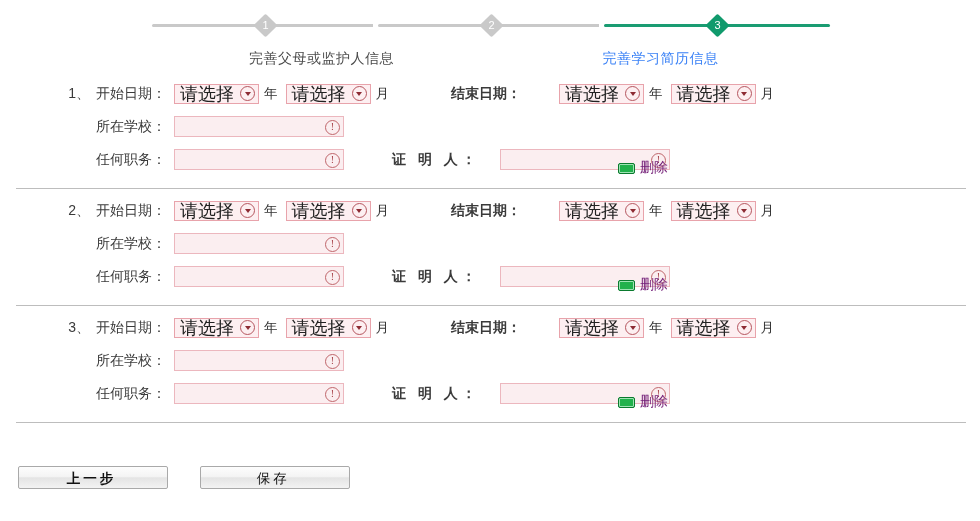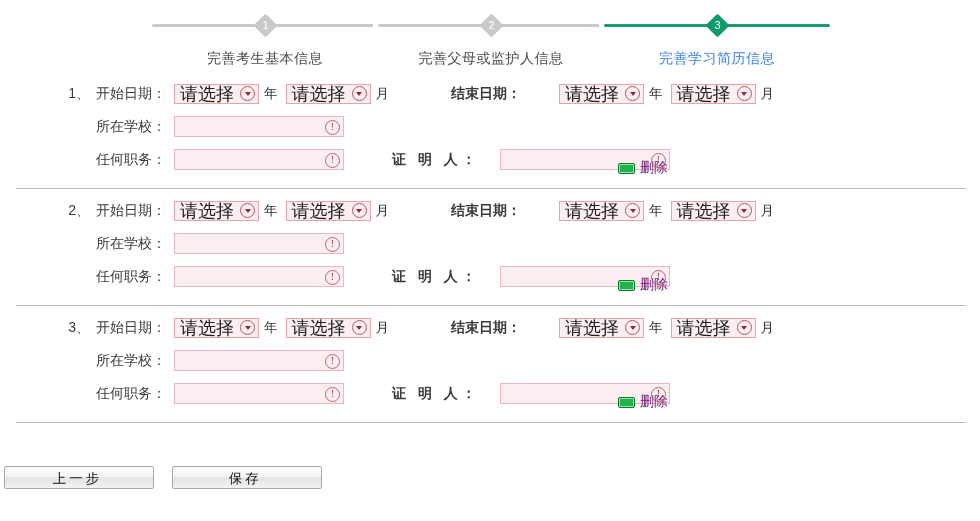--- a/index.html
+++ b/index.html
@@ -264,22 +264,22 @@
     color: #111;
     background: linear-gradient(to bottom, #fdfdfd 0%, #f4f4f4 45%, #e4e4e4 52%, #f3f3f3 100%);
     border: 1px solid #a9a9a9;
     border-radius: 2px;
     box-sizing: border-box;
     cursor: pointer;
     font-family: "Liberation Sans", sans-serif;
     letter-spacing: 3px;
     padding-left: 3px;
   }
-  .btn.first { margin-left: 4px; }
-  .btn.second { margin-left: 14px; }
+  .btn.first { margin-left: 18px; font-weight: bold; }
+  .btn.second { margin-left: 28px; }
 </style>
 </head>
 <body>
 
 <div class="stepper">
   <div class="step-track">
 
     <div class="step">
       <div class="bar"></div>
 
@@ -300,21 +300,20 @@
       <div class="bar"></div>
       <div class="gap-left"></div>
       <div class="diamond">
         <span>3</span>
       </div>
     </div>
 
   </div>
 
   <div class="step-labels">
-    <div class="step-label">完善考生基本信息</div>
     <div class="step-label">完善父母或监护人信息</div>
     <div class="step-label active">完善学习简历信息</div>
   </div>
 </div>
 
 <div class="form-area">
 
   <div class="entry">
 
     <div class="row first">

